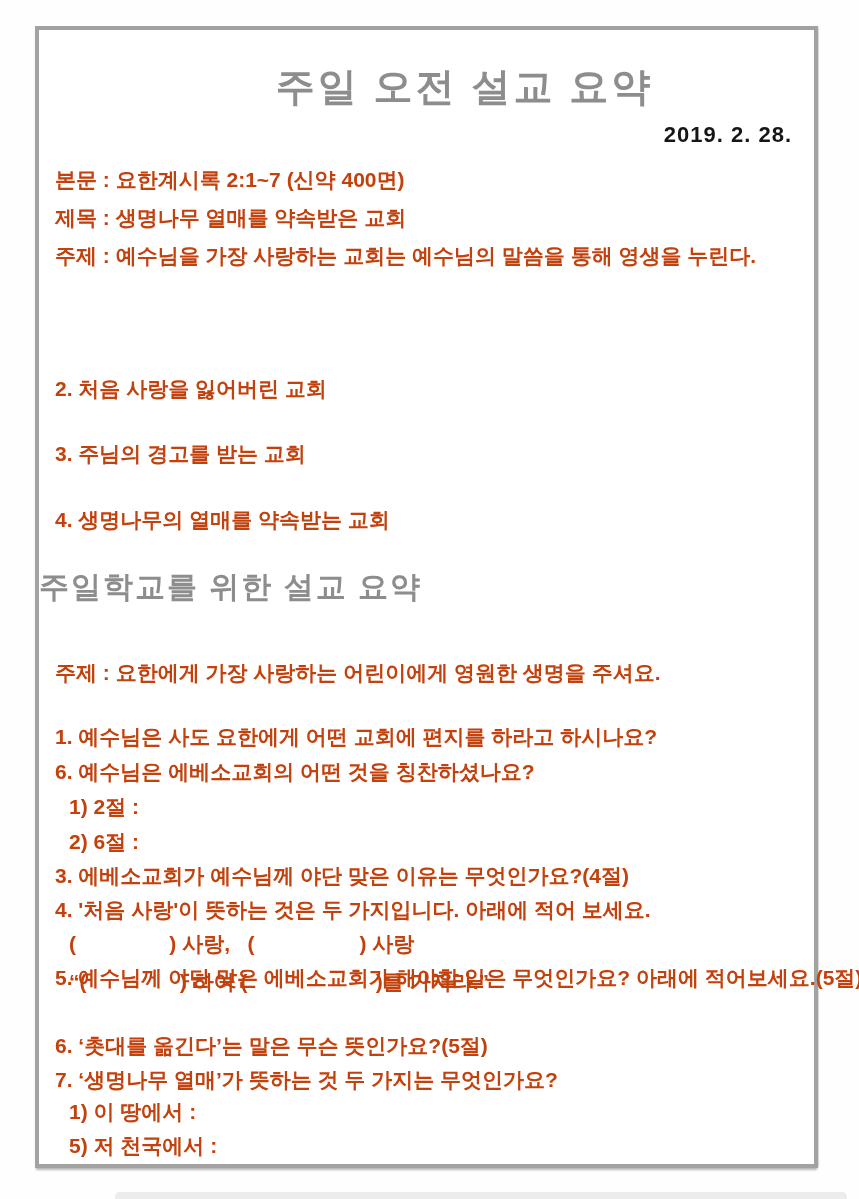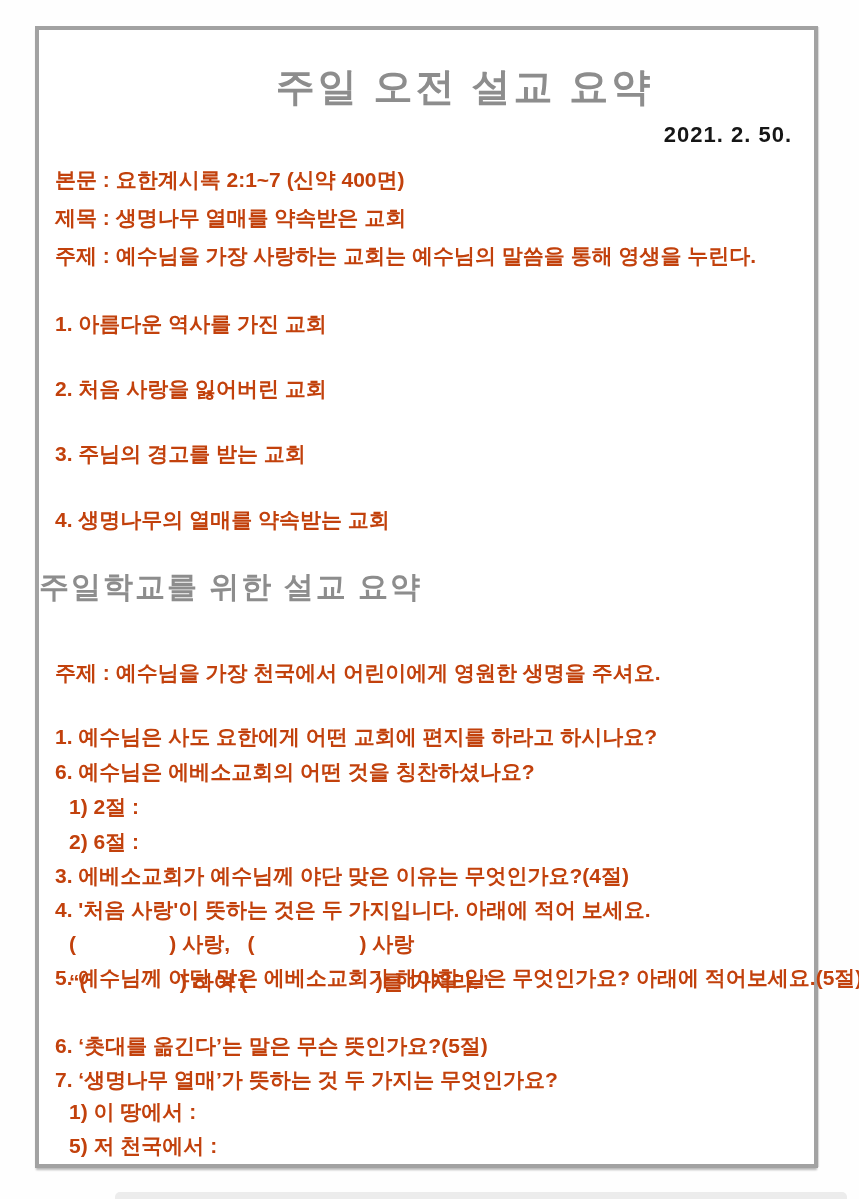--- a/index.html
+++ b/index.html
@@ -83,34 +83,33 @@
     border-radius: 5px;
   }
 </style>
 </head>
 <body>
 
 <div class="page">
   <div class="frame">
 
     <h1 class="doc-title">주일 오전 설교 요약</h1>
-    <div class="doc-date">2021. 2. 50.</div>
+    <div class="doc-date">2019. 2. 28.</div>
 
     <div class="line" style="top:128px">본문 : 요한계시록 2:1~7 (신약 400면)</div>
     <div class="line" style="top:204px">주제 : 예수님을 가장 사랑하는 교회는 예수님의 말씀을 통해 영생을 누린다.</div>
     <div class="line" style="top:166px">제목 : 생명나무 열매를 약속받은 교회</div>
 
-    <div class="line" style="top:272px">1. 아름다운 역사를 가진 교회</div>
     <div class="line" style="top:337px">2. 처음 사랑을 잃어버린 교회</div>
     <div class="line" style="top:402px">3. 주님의 경고를 받는 교회</div>
     <div class="line" style="top:468px">4. 생명나무의 열매를 약속받는 교회</div>
 
     <h2 class="section-title" style="top:537px">주일학교를 위한 설교 요약</h2>
 
-    <div class="line" style="top:621px">주제 : 예수님을 가장 천국에서 어린이에게 영원한 생명을 주셔요.</div>
+    <div class="line" style="top:621px">주제 : 요한에게 가장 사랑하는 어린이에게 영원한 생명을 주셔요.</div>
 
     <div class="line" style="top:685px">1. 예수님은 사도 요한에게 어떤 교회에 편지를 하라고 하시나요?</div>
     <div class="line" style="top:720px">6. 예수님은 에베소교회의 어떤 것을 칭찬하셨나요?</div>
     <div class="line indent1" style="top:755px">1) 2절 :</div>
     <div class="line indent1" style="top:790px">2) 6절 :</div>
     <div class="line" style="top:824px">3. 에베소교회가 예수님께 야단 맞은 이유는 무엇인가요?(4절)</div>
     <div class="line" style="top:858px">4. '처음 사랑'이 뜻하는 것은 두 가지입니다. 아래에 적어 보세요.</div>
     <div class="line indent1" style="top:892px">(                ) 사랑,   (                  ) 사랑</div>
     <div class="line" style="top:926px">5. 예수님께 야단 맞은 에베소교회가 해야할 일은 무엇인가요? 아래에 적어보세요.(5절)</div>
     <div class="line indent1" style="top:930px">“(                ) 하여 (                      )를 가지라.”</div>

